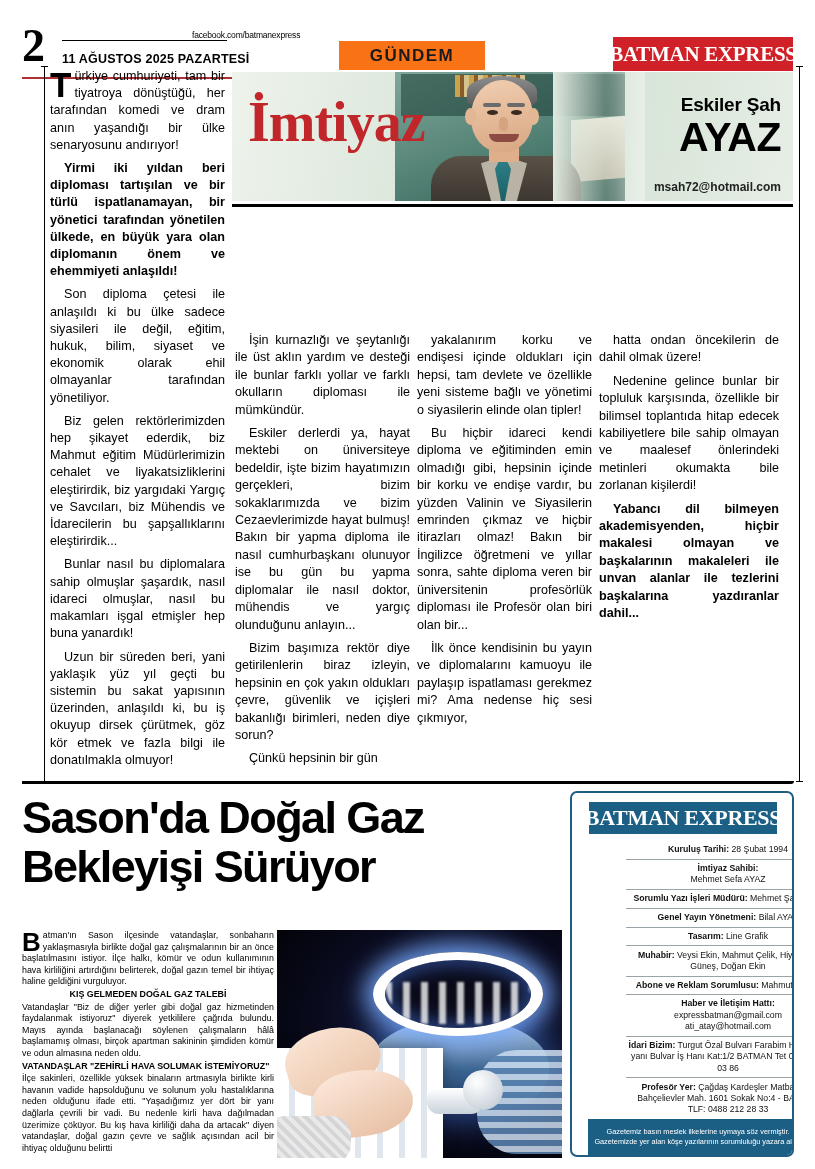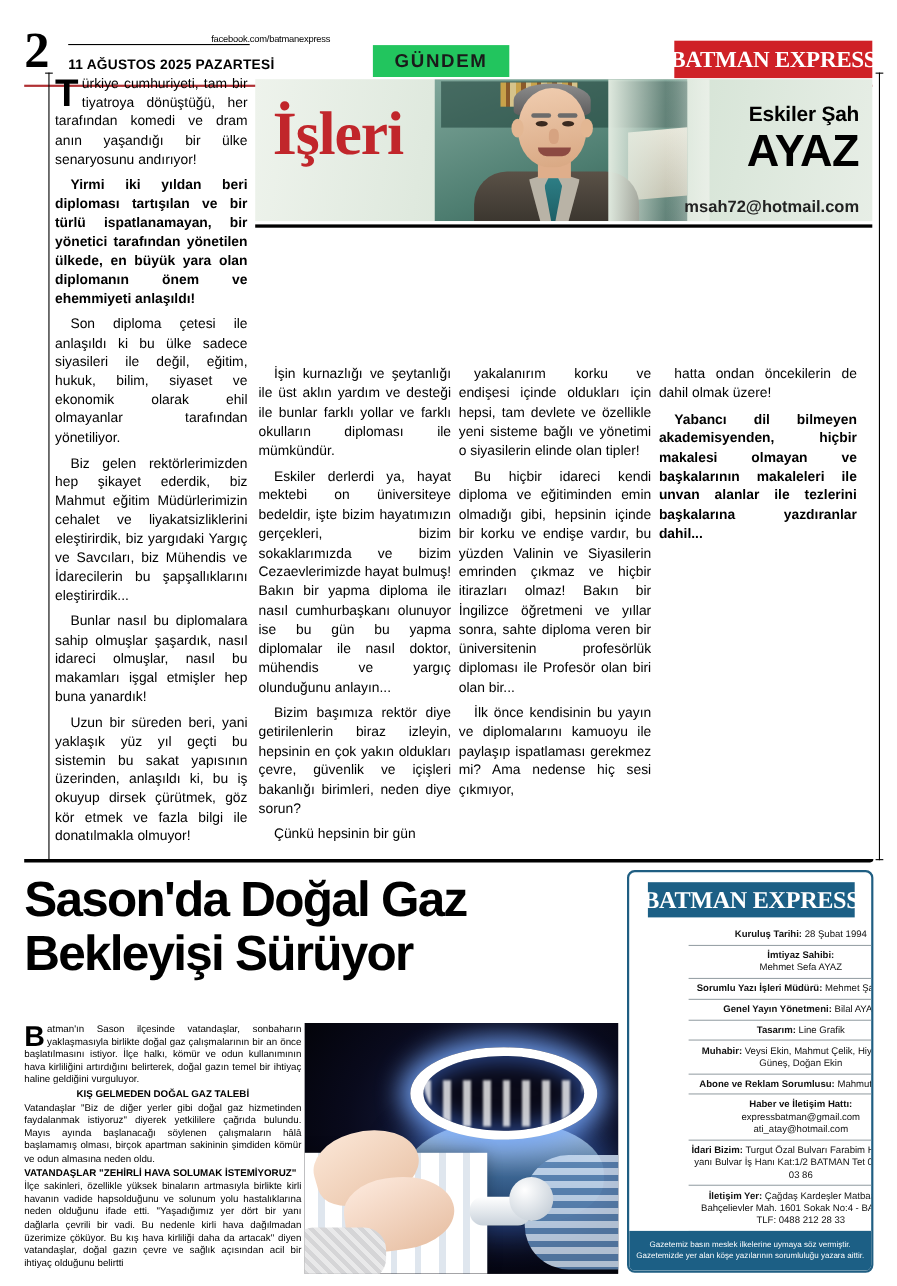--- a/index.html
+++ b/index.html
@@ -21,22 +21,22 @@
   .fb-rule { position:absolute; left:62px; top:26px; width:165px; height:1px; background:#000; }
   .fb-url {
     position:absolute; left:172px; top:16px;
     font-size:8.5px; font-weight:normal; letter-spacing:-.2px;margin-left:20px;
   }
   .dateline {
     position:absolute; left:62px; top:38px;
     font-size:12.5px; font-weight:bold; letter-spacing:.2px;
   }
   .gundem-box {
-    position:absolute; left:339px; top:27px; width:124px; height:29px;
-    background:#22c55e;
+    position:absolute; left:339px; top:27px; width:146px; height:29px;
+    background:#f97316;
   }
   .gundem-box span {
     position:absolute; inset:0; display:flex; align-items:center; justify-content:center;
     font-size:17px; font-weight:bold; letter-spacing:1.5px; color:#1a1a1a;
   }
   .brand-top {
     position:absolute; right:22px; top:23px; width:180px; height:34px;
     background:#cf2127; display:flex; align-items:center; justify-content:center;
   }
   .brand-top .bt {
@@ -97,21 +97,21 @@
   .col-name {
     position:absolute; right:12px; top:22px; text-align:right;
     font-size:19px; font-weight:bold; letter-spacing:-.2px;
   }
   .col-surname {
     position:absolute; right:12px; top:44px; text-align:right;
     font-size:41px; font-weight:bold; line-height:42px; letter-spacing:-.5px;
   }
   .col-mail {
     position:absolute; right:12px; top:108px; text-align:center;
-    font-size:15px; font-weight:bold; color:#222;
+    font-size:12px; font-weight:bold; color:#222;
   }
 
   
   .hl-rule { position:absolute; left:232px; top:204px; width:561px; height:3px; background:#000; }
   .headline {
     position:absolute; left:232px; top:212px; width:561px;
     text-align:center; font-size:46px; line-height:48px;
     font-weight:bold; letter-spacing:-1.3px;
   }
 
@@ -234,21 +234,21 @@
     font-size:22px; letter-spacing:-.3px; font-variant:small-caps; white-space:nowrap;
   }
   .ib-rows { position:absolute; left:10px; top:48px; width:204px;margin-left:44px; }
   .ib-row {
     text-align:center; font-size:8.7px; line-height:11.4px; padding:3.2px 2px;
     border-bottom:1px solid #9aa3a8; color:#111;
   }
   .ib-row:last-child { border-bottom:none; }
   .ib-row b { font-weight:bold; }
   .ib-foot {
-    position:absolute; left:0; bottom:0; width:100%; height:36px; background:#1c5f85;
+    position:absolute; left:16px; bottom:0; width:100%; height:36px; background:#1c5f85;
     color:#fff; font-size:7.3px; line-height:10.5px; text-align:center;
     display:flex; flex-direction:column; align-items:center; justify-content:center;
     padding:0 6px;
   }
 </style>
 </head>
 <body>
 
 <div class="page">
 
@@ -283,21 +283,21 @@
         <div class="bp-ear-r"></div>
       <div class="bp-brow-l"></div>
         <div class="bp-brow-r"></div>
       <div class="bp-eye-l"></div>
         <div class="bp-eye-r"></div>
       <div class="bp-nose"></div>
         <div class="bp-mouth"></div>
     </div>
     <div class="banner-fade"></div>
     <div class="banner-fade-r"></div>
-    <div class="sahname">İşleri</div>
+    <div class="sahname">İmtiyaz</div>
     <div class="col-name">Eskiler Şah</div>
     <div class="col-surname">AYAZ</div>
     <div class="col-mail">msah72@hotmail.com</div>
   </div>
 
   <div class="hl-rule"></div>
 
   <div class="sidecol" id="sidecol">
       <p style="text-indent: 0px;"><span class="dropcap">T</span>ürkiye cumhuriyeti, tam bir tiyatroya dönüştüğü, her tarafından komedi ve dram anın yaşandığı bir ülke senaryosunu andırıyor!</p>
       <p class="b">Yirmi iki yıldan beri diploması tartışılan ve bir türlü ispatlanamayan, bir yönetici tarafından yönetilen ülkede, en büyük yara olan diplomanın önem ve ehemmiyeti anlaşıldı!</p>
@@ -314,20 +314,21 @@
         <p>Bizim başımıza rektör diye getirilenlerin biraz izleyin, hepsinin en çok yakın oldukları çevre, güvenlik ve içişleri bakanlığı birimleri, neden diye sorun?</p>
         <p>Çünkü hepsinin bir gün</p>
       </div>
     <div class="bcol" id="bcol2">
         <p>yakalanırım korku ve endişesi içinde oldukları için hepsi, tam devlete ve özellikle yeni sisteme bağlı ve yönetimi o siyasilerin elinde olan tipler!</p>
         <p>Bu hiçbir idareci kendi diploma ve eğitiminden emin olmadığı gibi, hepsinin içinde bir korku ve endişe vardır, bu yüzden Valinin ve Siyasilerin emrinden çıkmaz ve hiçbir itirazları olmaz! Bakın bir İngilizce öğretmeni ve yıllar sonra, sahte diploma veren bir üniversitenin profesörlük diploması ile Profesör olan biri olan bir...</p>
         <p>İlk önce kendisinin bu yayın ve diplomalarını kamuoyu ile paylaşıp ispatlaması gerekmez mi? Ama nedense hiç sesi çıkmıyor,</p>
       </div>
     <div class="bcol" id="bcol3">
         <p>hatta ondan öncekilerin de dahil olmak üzere!</p>
+        <p>Nedenine gelince bunlar bir topluluk karşısında, özellikle bir bilimsel toplantıda hitap edecek kabiliyetlere bile sahip olmayan ve maalesef önlerindeki metinleri okumakta bile zorlanan kişilerdi!</p>
         <p class="b">Yabancı dil bilmeyen akademisyenden, hiçbir makalesi olmayan ve başkalarının makaleleri ile unvan alanlar ile tezlerini başkalarına yazdıranlar dahil...</p>
       </div>
   </div>
 
   <div class="vline left-vline"></div>
   <div class="left-tick-t"></div>
   <div class="left-tick-b"></div>
   <div class="vline right-vline"></div>
   <div class="right-tick-t"></div>
   <div class="right-tick-b"></div>
@@ -368,21 +369,21 @@
     <div class="ib-rows" id="ibrows">
         <div class="ib-row"><b>Kuruluş Tarihi:</b> 28 Şubat 1994</div>
         <div class="ib-row"><b>İmtiyaz Sahibi:</b><br><span>Mehmet Sefa AYAZ</span></div>
         <div class="ib-row"><b>Sorumlu Yazı İşleri Müdürü:</b> Mehmet Şah AYAZ</div>
         <div class="ib-row"><b>Genel Yayın Yönetmeni:</b> Bilal AYAZ</div>
         <div class="ib-row"><b>Tasarım:</b> Line Grafik</div>
         <div class="ib-row"><b>Muhabir:</b> Veysi Ekin, Mahmut Çelik, Hiyasettin Güneş, Doğan Ekin</div>
         <div class="ib-row"><b>Abone ve Reklam Sorumlusu:</b> Mahmut ÇELİK</div>
         <div class="ib-row"><b>Haber ve İletişim Hattı:</b><br><span>expressbatman@gmail.com</span><br><span>ati_atay@hotmail.com</span></div>
         <div class="ib-row"><b>İdari Bizim:</b> Turgut Özal Bulvarı Farabim Hastanesi yanı Bulvar İş Hanı Kat:1/2 BATMAN Tet 0488 213 03 86</div>
-        <div class="ib-row"><b>İletişim Yer:</b> Çağdaş Kardeşler Matbaacılık Bahçelievler Mah. 1601 Sokak No:4  -  BATMAN TLF: 0488 212 28 33</div>
+        <div class="ib-row"><b>Profesör Yer:</b> Çağdaş Kardeşler Matbaacılık Bahçelievler Mah. 1601 Sokak No:4  -  BATMAN TLF: 0488 212 28 33</div>
         <div class="ib-row"><span>Yerel Süreli Yayın</span></div>
       </div>
     <div class="ib-foot">
       <div>Gazetemiz basın meslek ilkelerine uymaya söz vermiştir.</div>
       <div>Gazetemizde yer alan köşe yazılarının sorumluluğu yazara aittir.</div>
     </div>
   </div>
 
 </div>
 

